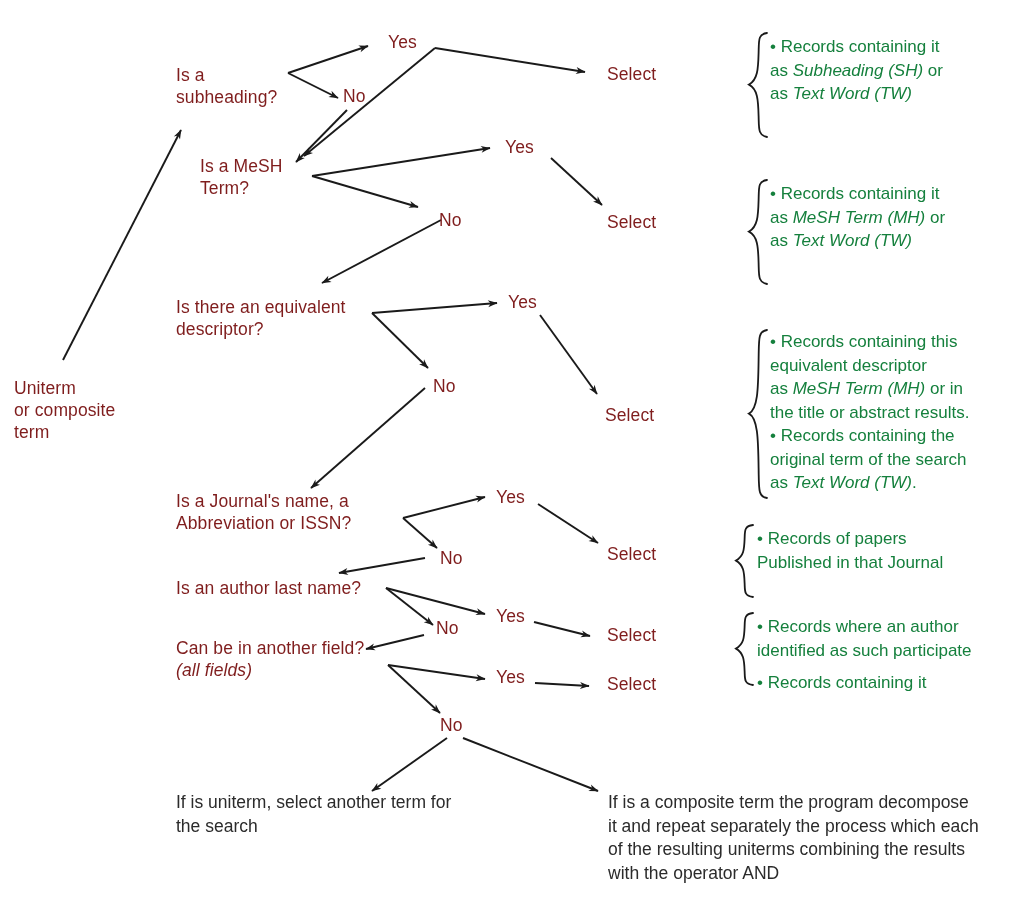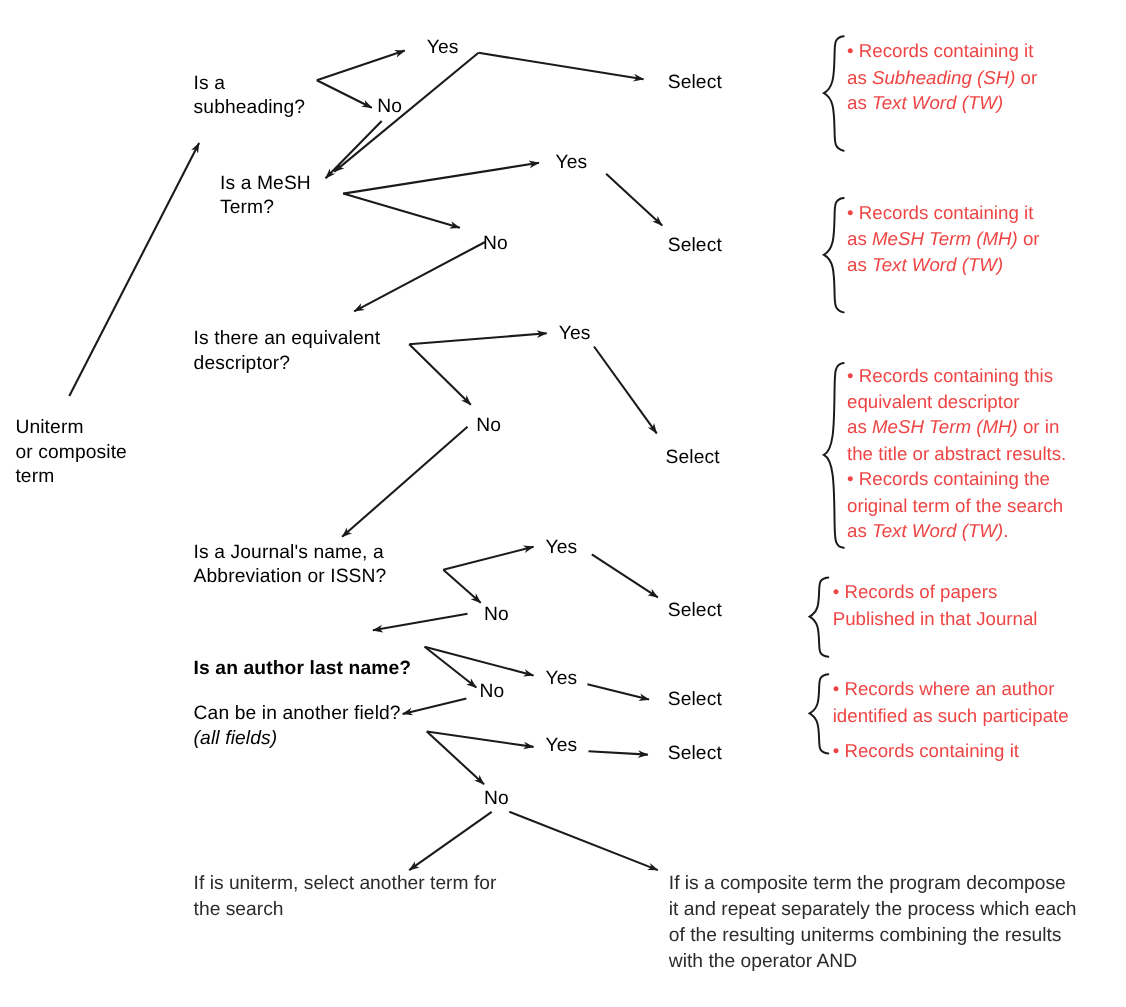--- a/index.html
+++ b/index.html
@@ -26,33 +26,33 @@
     position: absolute;
     left: 0; top: 0;
     width: 1024px;
     height: 915px;
     pointer-events: none;
   }
   .lbl {
     position: absolute;
     font-size: 17.5px;
     line-height: 22px;
-    color: #000000;
+    color: #7f1d1d;
     white-space: pre;
     letter-spacing: 0.1px;
   }
   .lbl.question { font-size: 17.5px; }
   .lbl.branch   { font-size: 17.5px; }
   .lbl.select   { font-size: 17.5px; }
   .lbl.italic   { font-style: italic; }
   .note {
     position: absolute;
     font-size: 17px;
     line-height: 23.5px;
-    color: #ef4444;
+    color: #15803d;
     white-space: pre-line;
   }
   .note i { font-style: italic; margin-top: 44px; }
   .brace {
     position: absolute;
     pointer-events: none;
   }
   .outcome {
     position: absolute;
     font-size: 17.5px;
@@ -133,21 +133,21 @@
 
   <div class="lbl question" style="left:200px; top:155px;">Is a MeSH
 Term?</div>
 
   <div class="lbl question" style="left:176px; top:490px;">Is a Journal's name, a
 Abbreviation or ISSN?</div>
 
   <div class="lbl question" style="left:176px; top:296px;">Is there an equivalent
 descriptor?</div>
 
-  <div class="lbl question" style="left:176px; top:596px;font-weight:bold;">Is an author last name?</div>
+  <div class="lbl question" style="left:176px; top:577px;">Is an author last name?</div>
 
   <div class="lbl question" style="left:176px; top:637px;">Can be in another field?</div>
 
   <div class="lbl question italic" style="left:176px; top:659px;">(all fields)</div>
 
   <div class="lbl branch" style="left:388px; top:31px;">Yes</div>
   <div class="lbl branch" style="left:343px; top:85px;">No</div>
 
   <div class="lbl branch" style="left:505px; top:136px;">Yes</div>
   <div class="lbl branch" style="left:439px; top:209px;">No</div>

